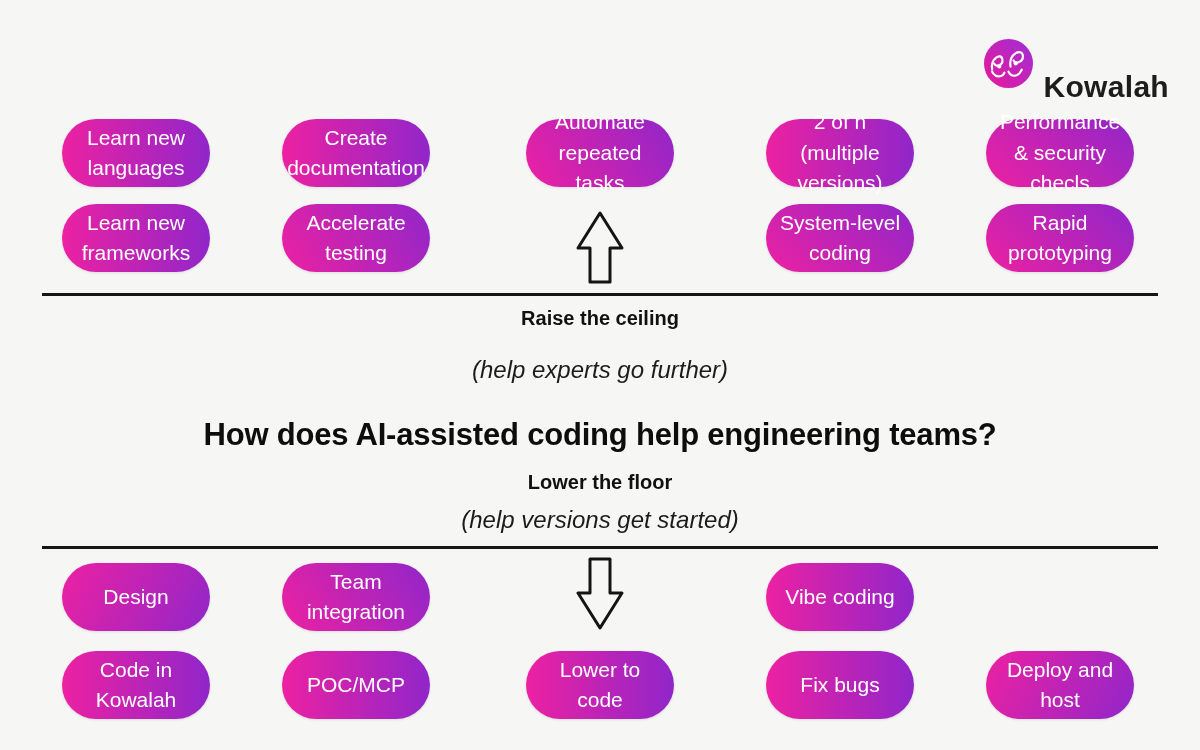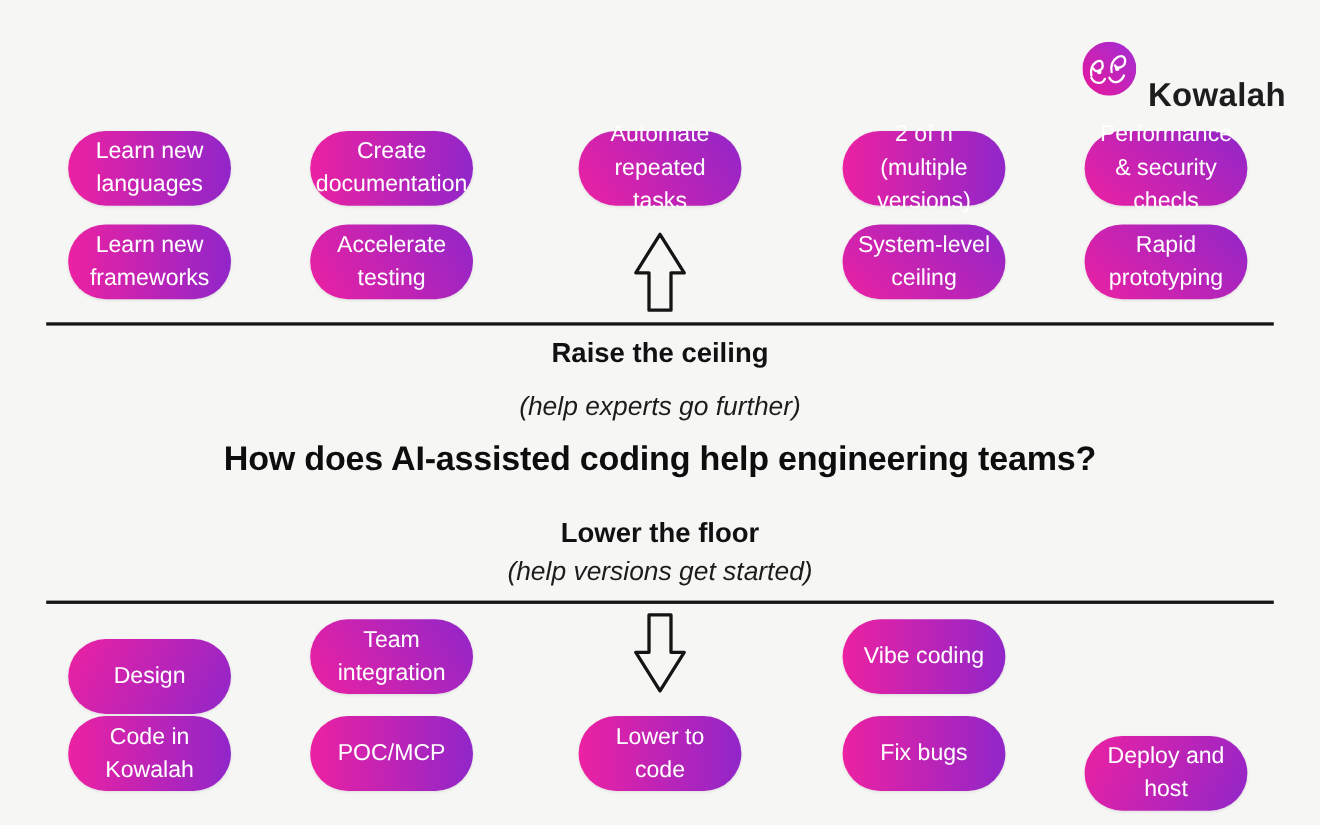--- a/index.html
+++ b/index.html
@@ -17,29 +17,29 @@
     display:flex;align-items:center;justify-content:center;text-align:center;
     color:#fff;font-size:21px;line-height:1.45;padding:4px 12px;box-sizing:border-box;
     box-shadow:0 1px 3px rgba(0,0,0,.10);
   }
   .c1{left:62px}.c2{left:282px}.c3{left:526px}.c4{left:766px}.c5{left:986px}
   .t1{top:119px}.t2{top:204px}
   .b1{top:563px}.b2{top:651px}
   .ga{background:linear-gradient(90deg,var(--pink,#EC21A2),var(--purple,#9126C9));}
   .gb{background:linear-gradient(60deg,var(--pink,#EC21A2),var(--purple,#9126C9));}
   .gc{background:linear-gradient(45deg,var(--pink,#EC21A2),var(--purple,#9126C9));}
-  .gd{background:linear-gradient(115deg,var(--pink,#EC21A2),var(--purple,#9126C9));margin-top:18px;}
+  .gd{background:linear-gradient(115deg,var(--pink,#EC21A2),var(--purple,#9126C9));}
   
   .center-text{position:absolute;left:0;width:100%;text-align:center;}
-  .section-heading{font-size:25px;font-weight:700;color:#111;}
+  .section-heading{font-size:20px;font-weight:700;color:#111;}
   .section-sub{font-size:24px;font-style:italic;color:#1c1c1c;}
   .main-title{font-size:31px;font-weight:800;color:#0d0d0d;letter-spacing:-.2px;}
   #raise-heading{top:307px}
   #raise-sub{top:356px}
-  #main-title{top:399px}
+  #main-title{top:417px}
   #lower-heading{top:471px}
   #lower-sub{top:506px}
   
   .rule{position:absolute;left:42px;width:1116px;height:3px;background:#161616;}
   #rule-top{top:293px}
   #rule-bottom{top:546px}
   .arrow{position:absolute;left:575px;}
   #arrow-up{top:211px}
   #arrow-down{top:557px}
 </style>
@@ -88,21 +88,21 @@
   <div class="pill c5 t1 gc">
       <span>Performance &amp; security checls</span>
     </div>
   <div class="pill c1 t2 ga">
       <span>Learn new frameworks</span>
     </div>
   <div class="pill c2 t2 gb">
       <span>Accelerate testing</span>
     </div>
   <div class="pill c4 t2 gc">
-      <span>System-level ceiling</span>
+      <span>System-level coding</span>
     </div>
   <div class="pill c5 t2 gc">
       <span>Rapid prototyping</span>
     </div>
 
   <div class="arrow" id="arrow-up">
     <svg width="50" height="73" viewBox="0 0 50 73" aria-hidden="true">
       <path d="M25 2 L47 37 L35 37 L35 71 L15 71 L15 37 L3 37 Z" fill="none" stroke="#141414" stroke-width="3" stroke-linejoin="round"></path>
     </svg>
   </div>

